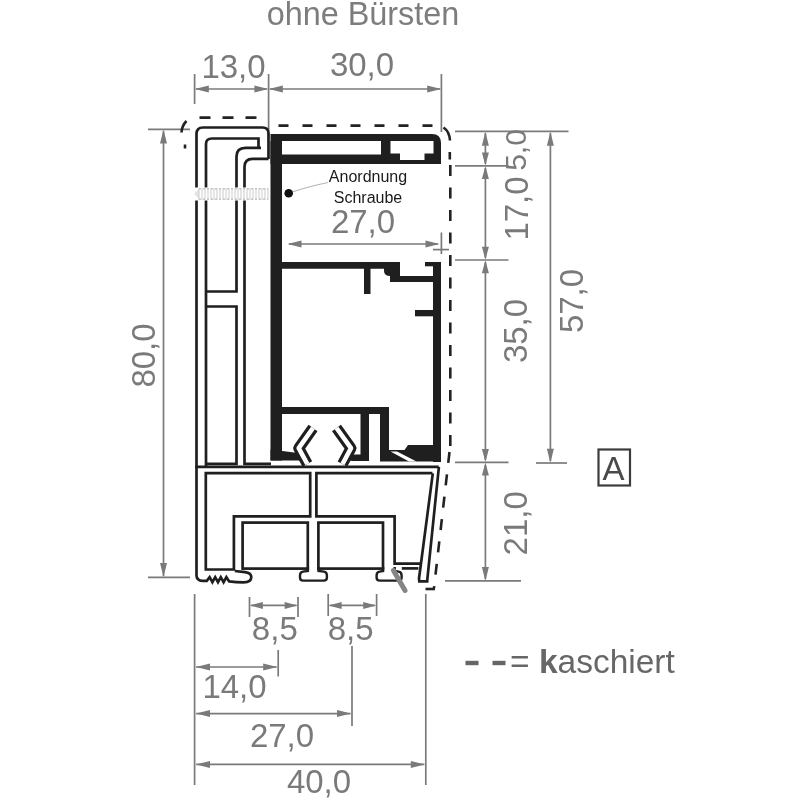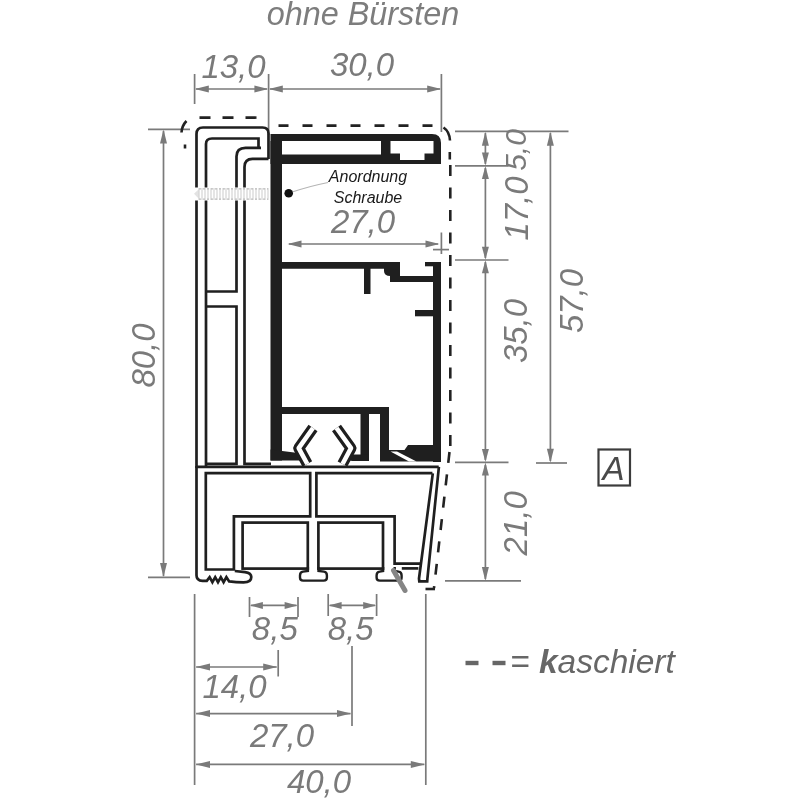--- a/index.html
+++ b/index.html
@@ -1,16 +1,16 @@
 <!DOCTYPE html>
 <html><head>
 <meta charset="utf-8">
 <style>
   html,body{margin:0;padding:0;background:#fff;}
-  .wrap{width:800px;height:800px;position:relative;font-family:"Liberation Sans", sans-serif;font-style:italic;}
+  .wrap{width:800px;height:800px;position:relative;font-family:"Liberation Sans", sans-serif;}
   svg{position:absolute;left:0;top:0;}
   text{font-family:"Liberation Sans", sans-serif;}
   .dim{fill:#7a7a7a;font-size:33px;}
   .blk{fill:#1f1f1f;}
 </style>
 </head>
 <body>
 <div class="wrap">
 <svg width="800" height="800" viewBox="0 0 800 800">
 <rect x="0" y="0" width="800" height="800" fill="#ffffff"></rect>

